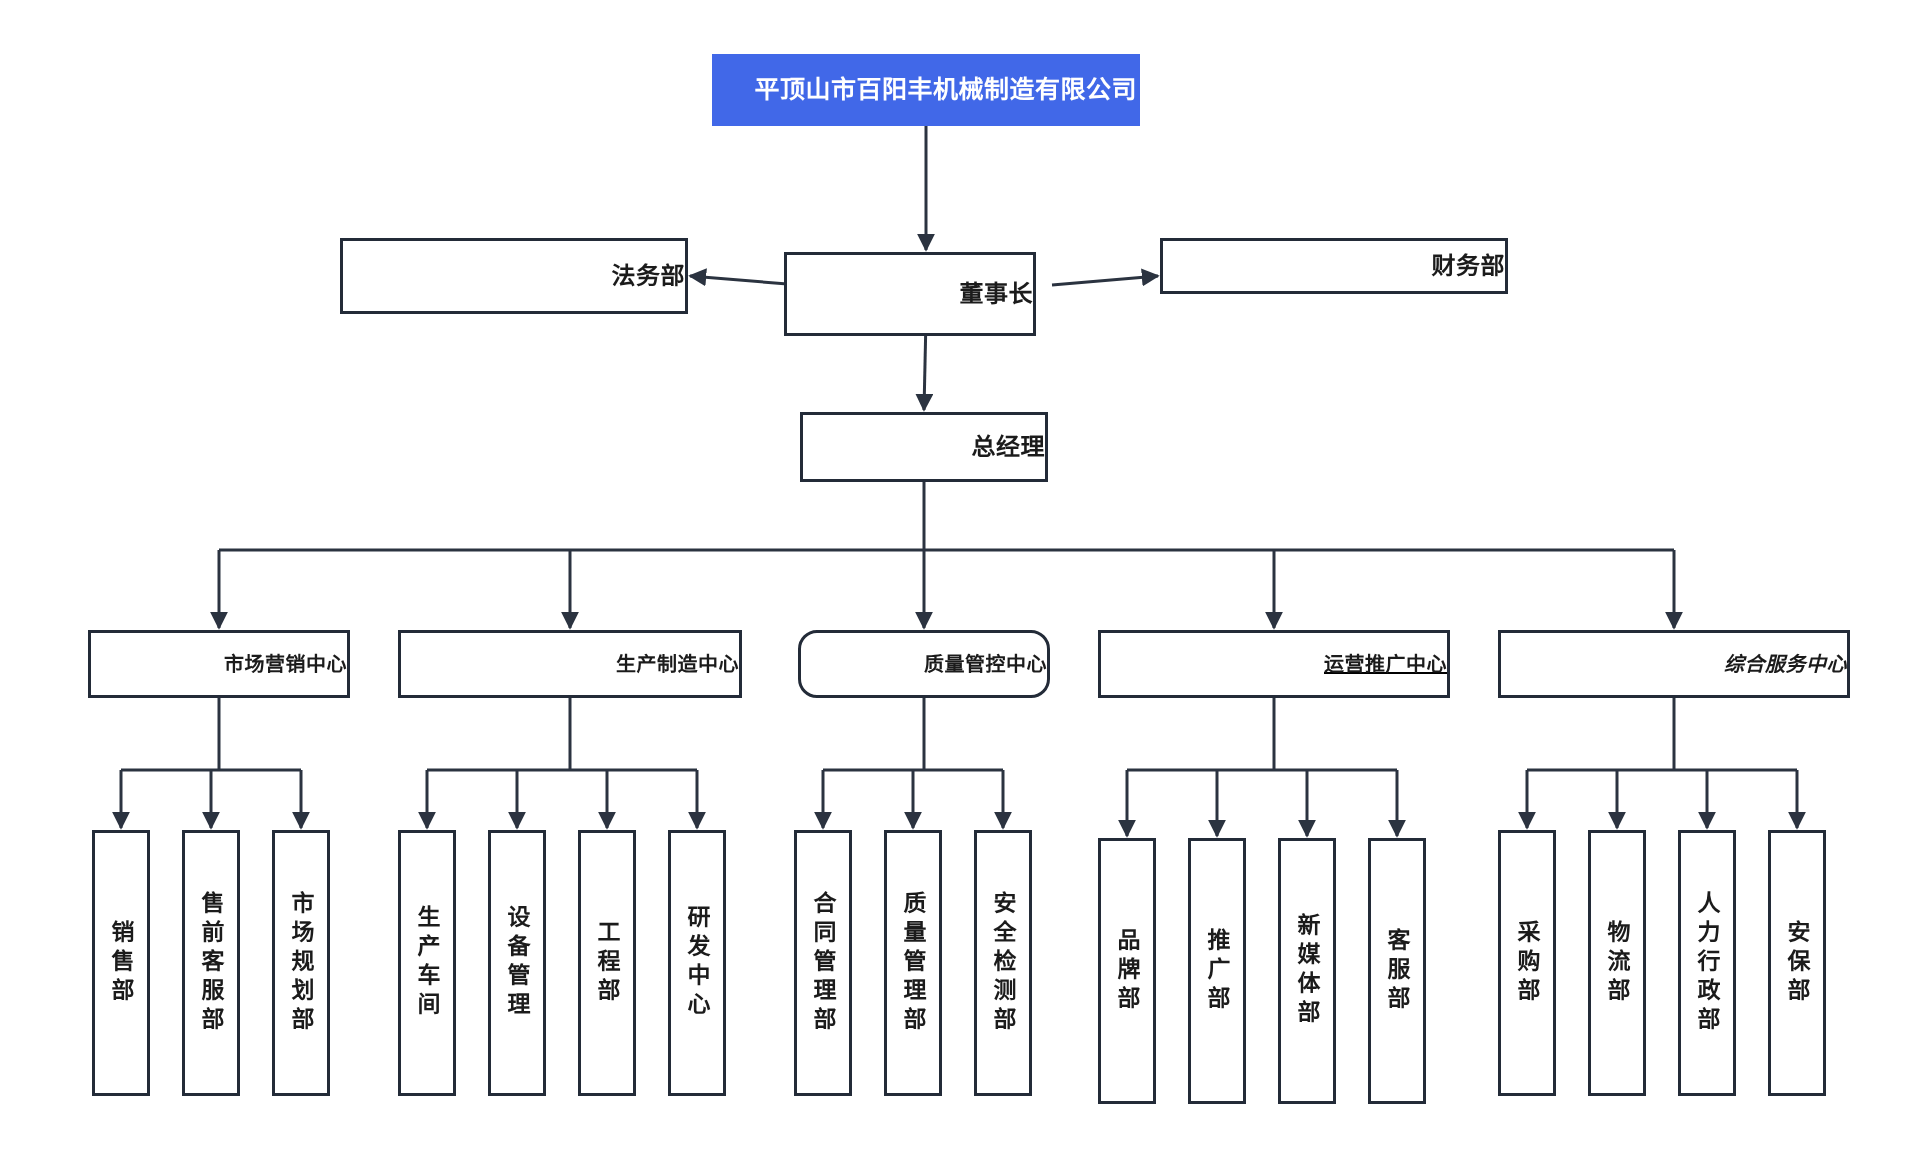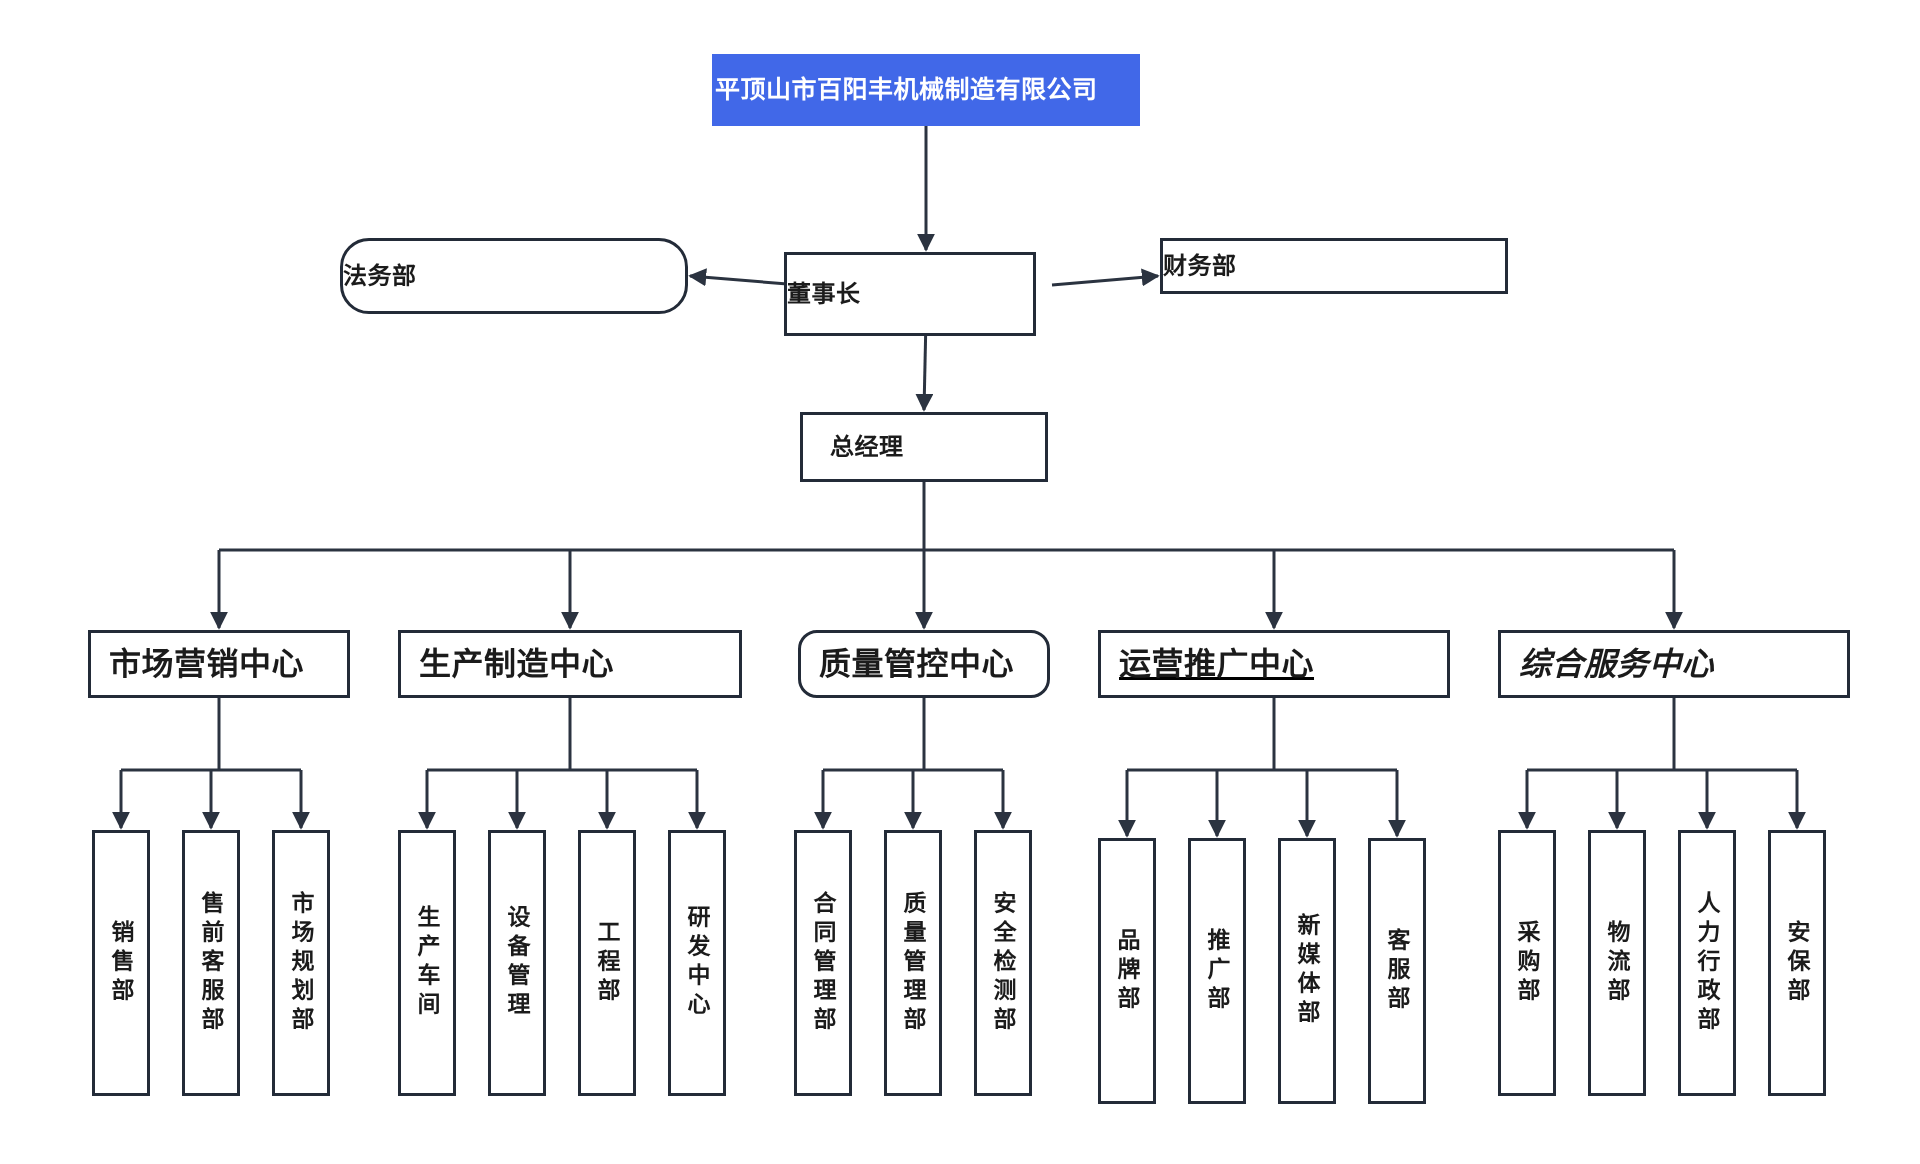--- a/index.html
+++ b/index.html
@@ -26,41 +26,41 @@
     left: 0;
     width: 1920px;
     height: 1164px;
     pointer-events: none;
   }
   .node {
     position: absolute;
     box-sizing: border-box;
     display: flex;
     align-items: center;
-    justify-content: flex-start;
+    justify-content: flex-end;
     background: #ffffff;
     border: 3px solid #232b38;
     text-align: center;
   }
   .node .label {
     font-weight: bold;
     color: #1b1b1b;
     letter-spacing: 0.5px;
     line-height: 1.25;
   }
   .node.root {
     background: #4168e8;
     border: 3px solid #4168e8;
   }
   .node.root .label {
     color: #ffffff;
     font-size: 25px;
   }
   .node.level1 .label { font-size: 24px; }
-  .node.level2 .label { font-size: 32px; margin-left: 18px; }
+  .node.level2 .label { font-size: 20px; margin-left: 18px; }
   .node.leaf {
     align-items: center;
     justify-content: center;
   }
   .node.leaf .label {
     font-size: 23px;
     writing-mode: vertical-rl;
     text-orientation: upright;
     letter-spacing: 6px;
     line-height: 1.05;
@@ -119,21 +119,21 @@
         <path d="M 1797 770 L 1797 828" marker-end="url(#arrow)"></path>
       </g>
   </svg>
   <div id="nodes-layer">
       <div class="node root" style="left: 712px; top: 54px; width: 428px; height: 72px;">
         <span class="label">平顶山市百阳丰机械制造有限公司</span>
       </div>
       <div class="node level1" style="left: 784px; top: 252px; width: 252px; height: 84px;">
         <span class="label">董事长</span>
       </div>
-      <div class="node level1" style="left: 340px; top: 238px; width: 348px; height: 76px; border-radius: 29px;">
+      <div class="node level1" style="left: 340px; top: 238px; width: 348px; height: 76px;">
         <span class="label">法务部</span>
       </div>
       <div class="node level1" style="left: 1160px; top: 238px; width: 348px; height: 56px;">
         <span class="label">财务部</span>
       </div>
       <div class="node level1" style="left: 800px; top: 412px; width: 248px; height: 70px; padding-left: 27px;">
         <span class="label">总经理</span>
       </div>
       <div class="node level2" style="left: 88px; top: 630px; width: 262px; height: 68px;">
         <span class="label">市场营销中心</span>

